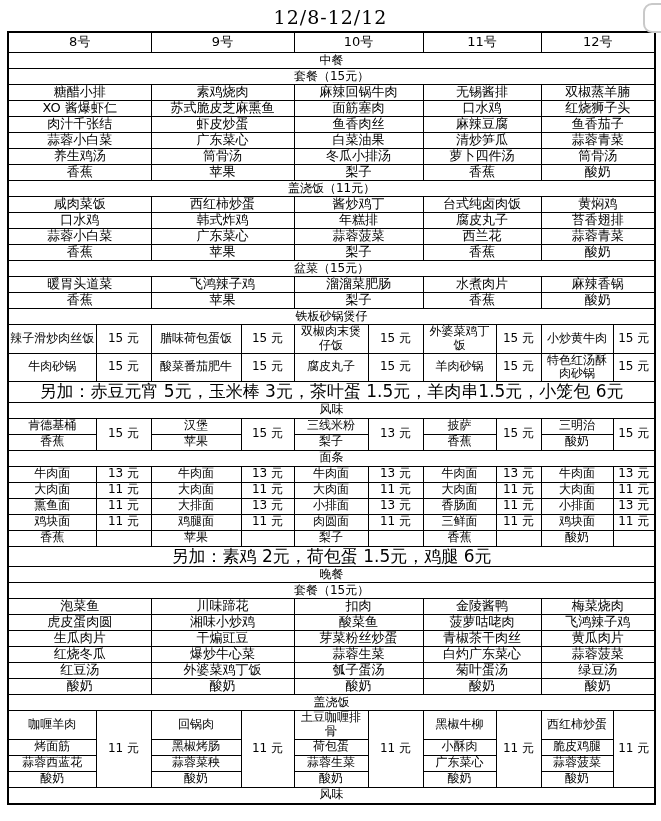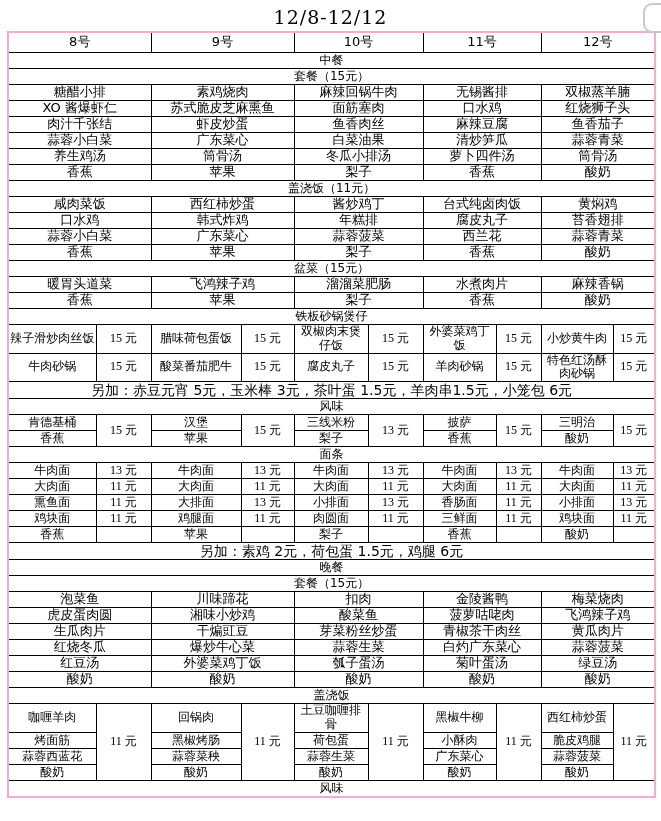--- a/index.html
+++ b/index.html
@@ -8,34 +8,34 @@
     font-family:"DejaVu Sans", sans-serif; color:#000;
     overflow:hidden;
   }
   .page-title {
     text-align:center; font-family:"DejaVu Serif", serif;
     font-size:19px; letter-spacing:1px; padding:6px 0 3px 0; width:647px; margin-left:7px;
   }
   table.menu {
     border-collapse:collapse; table-layout:fixed;
     margin-left:7px; width:647px;
-    border:2px solid #f9a8d4;
+    border:2px solid #000000;
     padding-left:48px;
   }
   td, th {
     border:1px solid #000; text-align:center; vertical-align:middle;
     padding:0 1px; font-weight:normal; overflow:hidden;
     line-height:1.15;
   }
   th.day-header { height:19px; font-size:13px; }
   td.band  { height:15px; font-size:12px; }
-  td.note  { height:15px; font-size:14px; }
+  td.note  { height:15px; font-size:17px; }
   td.dish-full { height:15px; font-size:13px; }
   td.dish-sub  { height:15px; font-size:12px; }
-  td.price     { font-size:12px;font-family:Liberation Serif, serif; }
+  td.price     { font-size:12px; }
   .scrollbar-fragment {
     position:absolute; top:3px; right:-10px; width:24px; height:26px;
     border:2px solid #c9c9c9; border-radius:9px; background:#fff;
   }
 </style>
 </head>
 <body>
 
 <div class="page-title">12/8-12/12</div>
 <div class="scrollbar-fragment"></div>

